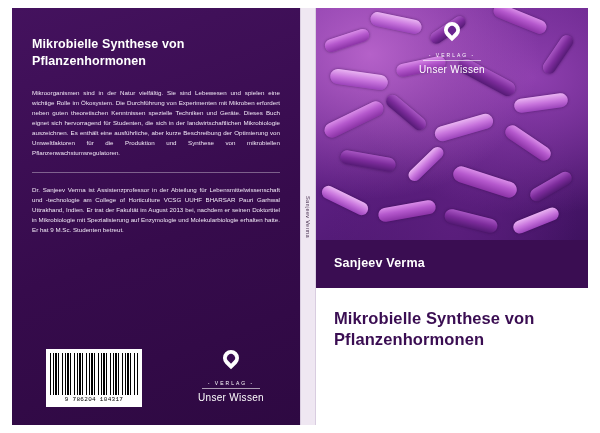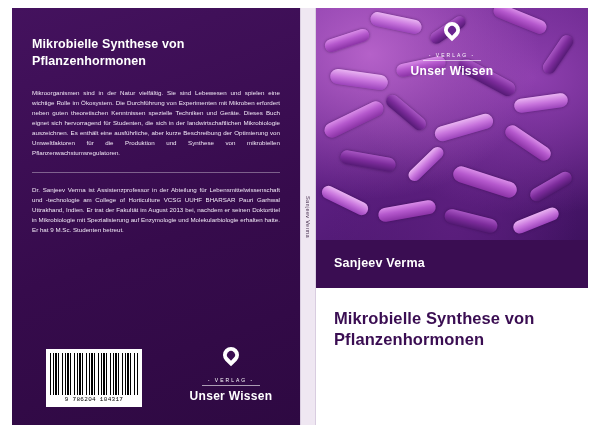--- a/index.html
+++ b/index.html
@@ -127,22 +127,22 @@
     height: 8px;
     background: #3a0d52;
     border-radius: 50% 50% 50% 0;
   }
   .logo-verlag {
     font-size: 5px;
     letter-spacing: 2px;
     margin-bottom: 2px;
   }
   .logo-name {
-    font-size: 12px;
-    font-weight: bold;
+    font-size: 10px;
+    font-weight: normal;
     letter-spacing: 0.3px;
   }
   .logo-rule {
     width: 58px;
     height: 1px;
     background: rgba(255,255,255,0.6);
     margin: 2px auto 3px auto;
   }
 
   

